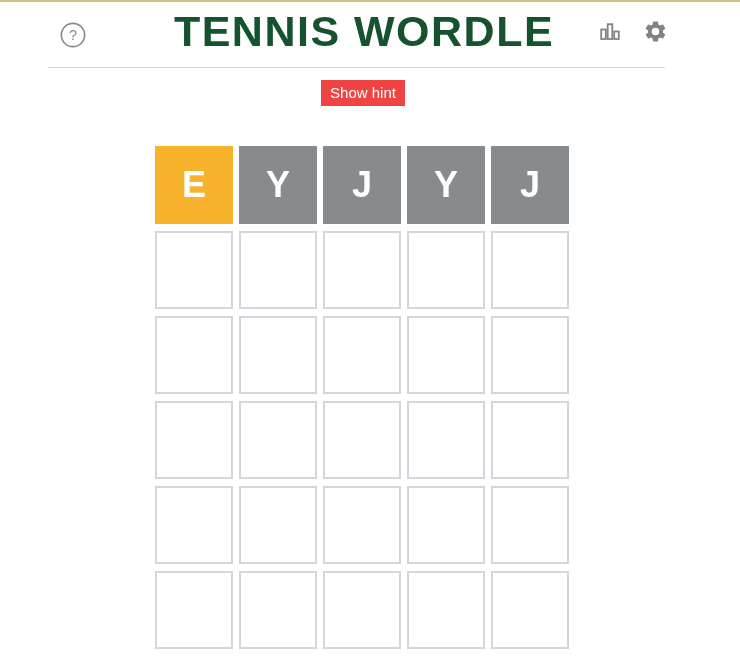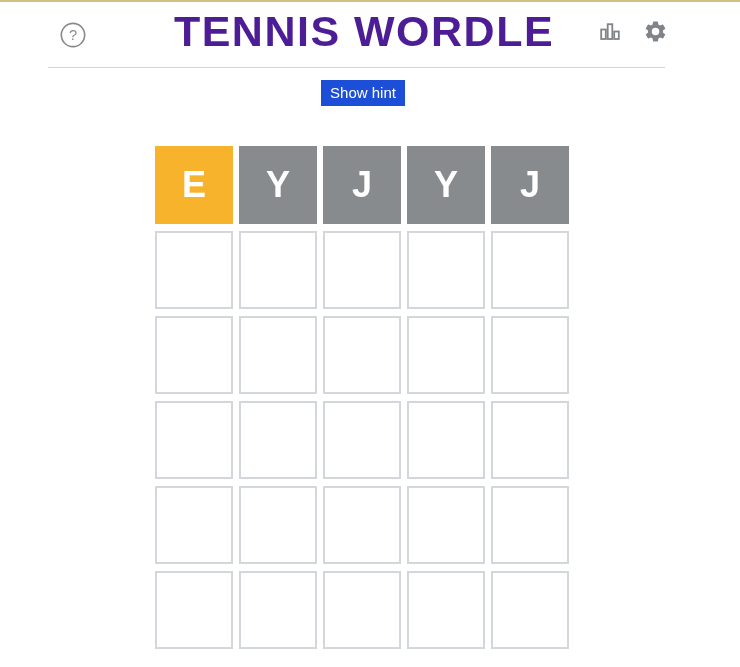--- a/index.html
+++ b/index.html
@@ -44,21 +44,21 @@
     display: flex;
     align-items: center;
     justify-content: center;
     cursor: pointer;
   }
 
   .title {
     font-size: 43px;
     font-weight: bold;
     letter-spacing: 1.5px;
-    color: #4c1d95;
+    color: #14532d;
     line-height: 1;
     margin: 0;
     padding: 0 0 0 0;
     white-space: nowrap;
     text-align: center;
     transform: translateX(-6px);
   }
 
   .header-actions {
     position: absolute;
@@ -94,21 +94,21 @@
   .hint-wrap {
     position: absolute;
     left: 0;
     top: 78px;
     width: 740px;
     display: flex;
     justify-content: center;
   }
 
   .hint-button {
-    background: #1d4ed8;
+    background: #ef4444;
     color: #ffffff;
     border: none;
     font-family: "Liberation Sans", sans-serif;
     font-size: 15px;
     line-height: 1;
     padding: 5px 9px 6px 9px;
     cursor: pointer;
     border-radius: 0;
     transform: translateX(-7px);
   }

